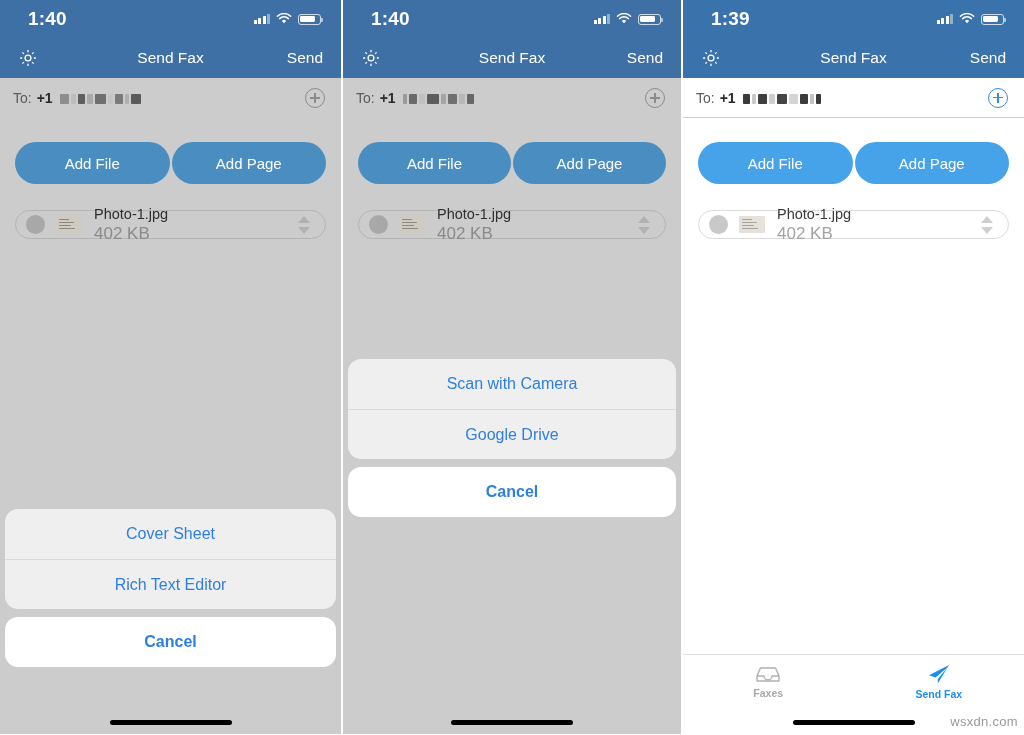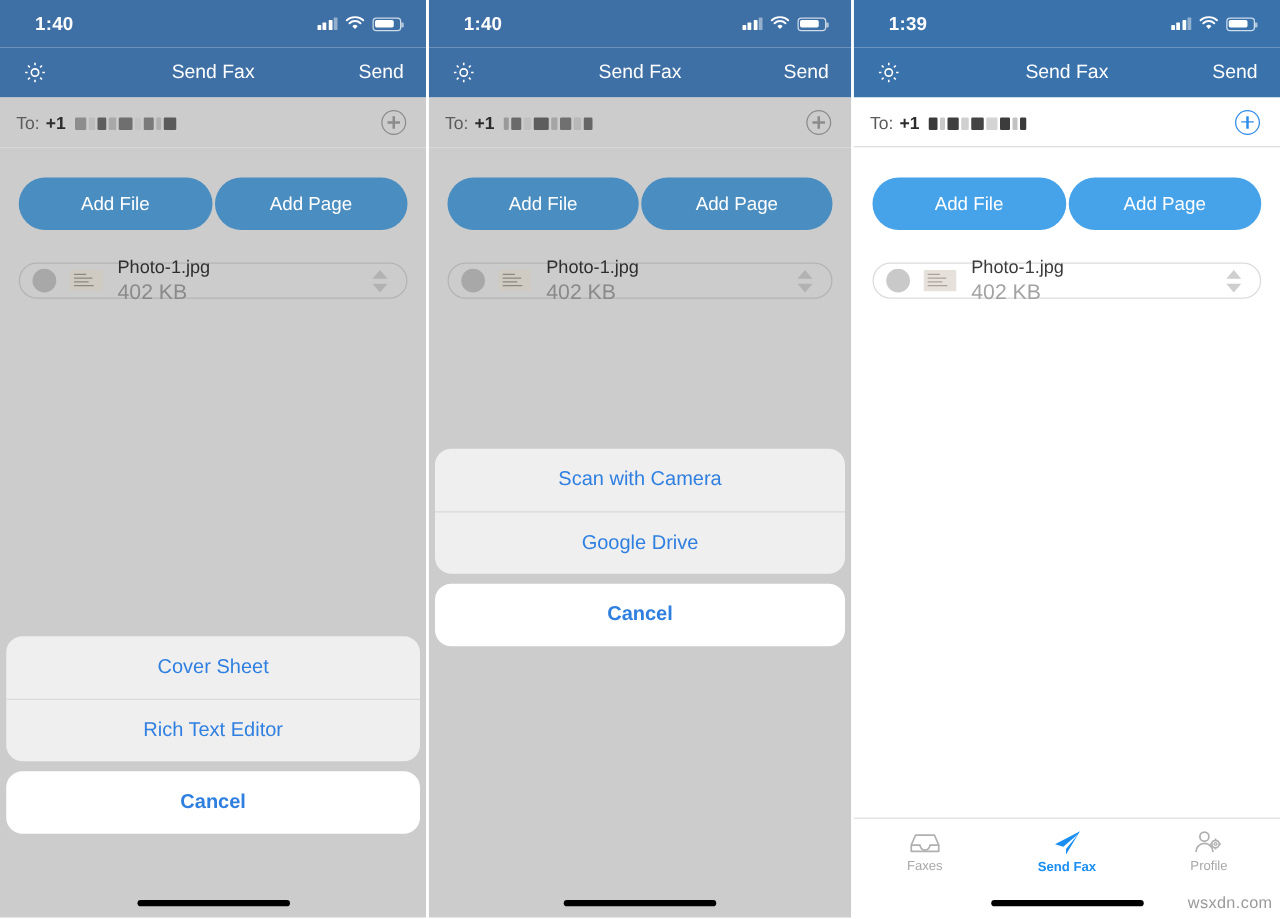--- a/index.html
+++ b/index.html
@@ -20,21 +20,21 @@
   .panel.p2 { width: 342px; border-left: 2px solid #ffffff; border-right: 2px solid #ffffff; }
   .panel.p3 { width: 341px; }
 
   
   .statusbar {
     height: 38px;
     display: flex; align-items: center; justify-content: space-between;
     padding: 0 20px 0 28px;
     color: #ffffff;
   }
-  .status-time { font-size: 15px; font-weight: bold; letter-spacing: .2px; }
+  .status-time { font-size: 19px; font-weight: bold; letter-spacing: .2px; }
   .status-icons { display: flex; align-items: center; gap: 6px; }
   .bars { display: flex; align-items: flex-end; gap: 1.5px; height: 10px; }
   .bars i { width: 3px; background: #fff; border-radius: .5px; display: block; }
   .bars i:nth-child(1) { height: 4px; }
   .bars i:nth-child(2) { height: 6px; }
   .bars i:nth-child(3) { height: 8px; }
   .bars i:nth-child(4) { height: 10px; background: rgba(255,255,255,.45); }
   .batt { width: 23px; height: 11px; border: 1.3px solid rgba(255,255,255,.75);
           border-radius: 3px; position: relative; }
   .batt::after { content:""; position:absolute; right:-3.2px; top:3px; width:1.8px;
@@ -129,21 +129,21 @@
   }
 
   
   .tabbar {
     position: absolute; left: 0; right: 0; bottom: 27px; height: 54px;
     background: #fff; border-top: 1px solid #e0e0e0;
     display: flex; align-items: center;
   }
   .tab { flex: 1; display: flex; flex-direction: column; align-items: center;
          gap: 3px; cursor: pointer; }
-  .tab-label { font-size: 10.5px; }
+  .tab-label { font-size: 10.5px; font-weight: bold; }
   .tab.active .tab-label { color: #1b8ef2; font-weight: bold; }
   .tab .tab-label { color: #a8a8a8; }
 
   
   .home-ind {
     position: absolute; bottom: 10px; left: 50%; transform: translateX(-50%);
     width: 122px; height: 5px; background: #000; border-radius: 3px;
   }
 
   
@@ -430,29 +430,19 @@
           <path d="M2 12 H9 a4 4 0 0 0 8 0 H24" fill="none" stroke="#b0b0b0" stroke-width="1.4" stroke-linejoin="round"></path>
         </svg>
         <div class="tab-label">Faxes</div>
       </div>
       <div class="tab active">
         <svg width="26" height="22" viewBox="0 0 26 22">
           <path d="M23 2 L3 12.3 L9.6 14.4 L21.6 4.2 L11.8 16.1 L11.8 20.6 Z" fill="#1b8ef2"></path>
         </svg>
         <div class="tab-label">Send Fax</div>
       </div>
-      <div class="tab">
-        <svg width="26" height="20" viewBox="0 0 26 20">
-          <circle cx="9.5" cy="5.3" r="3.6" fill="none" stroke="#b0b0b0" stroke-width="1.4"></circle>
-          <path d="M2.8 17.5 a6.8 6.8 0 0 1 13.6 0" fill="none" stroke="#b0b0b0" stroke-width="1.4"></path>
-          <circle cx="18.4" cy="11.2" r="3" fill="none" stroke="#b0b0b0" stroke-width="1.4"></circle>
-          <circle cx="18.4" cy="11.2" r="1.1" fill="none" stroke="#b0b0b0" stroke-width="1.1"></circle>
-          <path d="M18.4 6.8v1.3M18.4 14.3v1.3M14 11.2h1.3M21.5 11.2h1.3" stroke="#b0b0b0" stroke-width="1.2"></path>
-        </svg>
-        <div class="tab-label">Profile</div>
-      </div>
     </div>
 
     <div class="home-ind"></div>
     <div class="watermark">wsxdn.com</div>
   </div>
 
 </div>
 
 </body></html>

